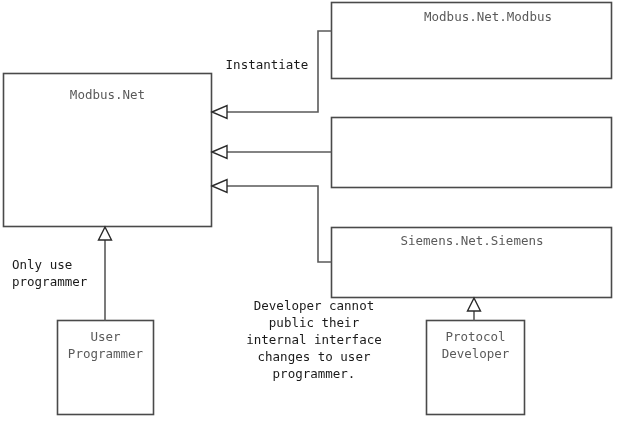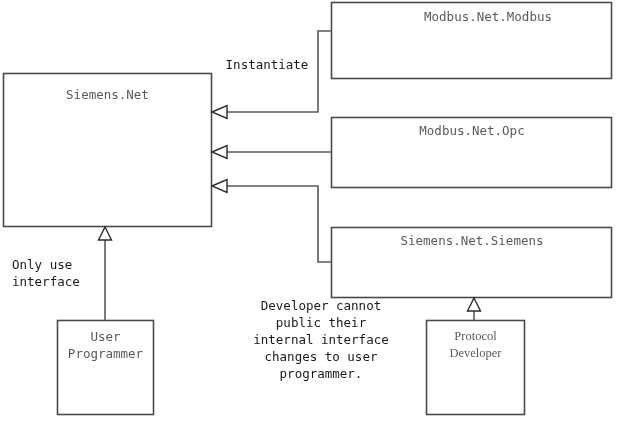--- a/index.html
+++ b/index.html
@@ -89,32 +89,31 @@
     <path class="conn" d="M 331.5 262 L 318 262 L 318 186 L 227 186"></path>
     <polygon class="arrowhead" points="212,186 227,179.5 227,192.5"></polygon>
 
     <path class="conn" d="M 105 320.5 L 105 240"></path>
     <polygon class="arrowhead" points="105,227 98.5,240 111.5,240"></polygon>
 
     <path class="conn" d="M 474 320.5 L 474 311"></path>
     <polygon class="arrowhead" points="474,298 467.5,311 480.5,311"></polygon>
   </svg>
 
-  <div class="txt box-label" style="left:3px; top:86px; width:209px;">Siemens.Net</div>
+  <div class="txt box-label" style="left:3px; top:86px; width:209px;">Modbus.Net</div>
 
   <div class="txt box-label" style="left:348px; top:8px; width:280px;">Modbus.Net.Modbus</div>
 
-  <div class="txt box-label" style="left:332px; top:122px; width:280px;">Modbus.Net.Opc</div>
 
   <div class="txt box-label" style="left:332px; top:232px; width:280px;">Siemens.Net.Siemens</div>
 
   <div class="txt box-label" style="left:60px; top:328px; width:91px;">User Programmer</div>
 
-  <div class="txt box-label" style="left:429px; top:328px; width:93px;font-family:Liberation Serif, serif;">Protocol Developer</div>
+  <div class="txt box-label" style="left:429px; top:328px; width:93px;">Protocol Developer</div>
 
   <div class="txt note note-center" style="left:222px; top:56px; width:90px;">Instantiate</div>
 
-  <div class="txt note note-left" style="left:12px; top:256px; width:78px;">Only use interface</div>
+  <div class="txt note note-left" style="left:12px; top:256px; width:78px;">Only use programmer</div>
 
-  <div class="txt note note-center" style="left:246px; top:297px; width:150px;">Developer cannot public their internal interface changes to user programmer.</div>
+  <div class="txt note note-center" style="left:239px; top:297px; width:150px;">Developer cannot public their internal interface changes to user programmer.</div>
 
 
 </div>
 
 </body></html>

